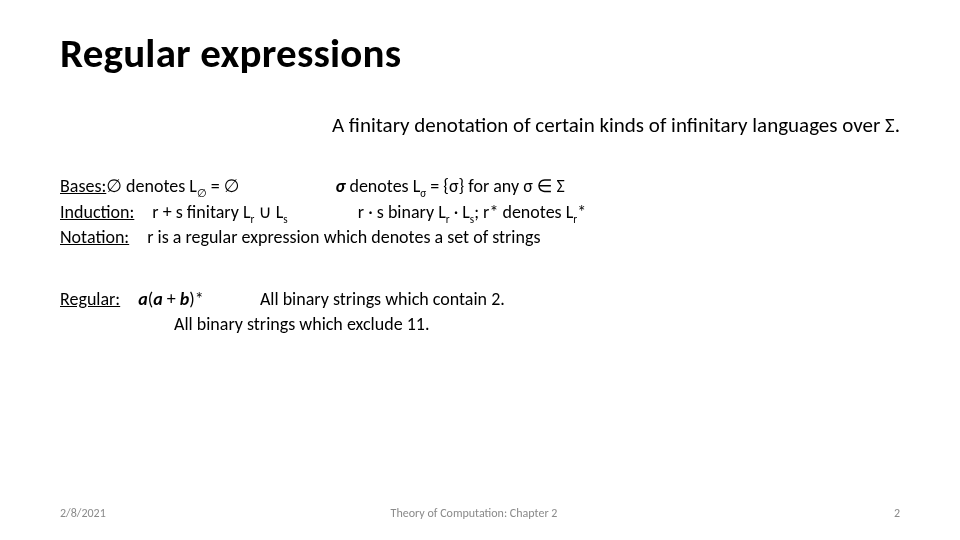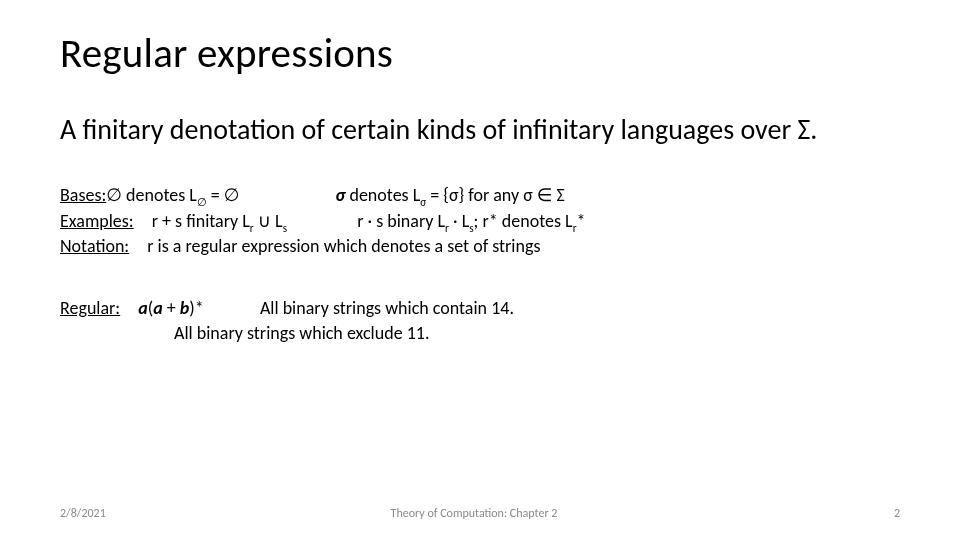--- a/index.html
+++ b/index.html
@@ -1,19 +1,19 @@
 <!DOCTYPE html>
 <html><head>
 <meta charset="utf-8">
 <style>
   * { margin: 0; padding: 0; box-sizing: border-box; }
   html, body { width: 960px; height: 540px; background: #fff; font-family: Calibri, "Segoe UI", Arial, sans-serif; color: #000; }
   .slide { width: 960px; height: 540px; position: relative; padding: 28px 60px 0 60px; }
-  .title { font-size: 41px; font-weight: 400; letter-spacing: 0.2px; margin-bottom: 34px; }
-  .subtitle { font-size: 28px; font-weight: 400; margin-bottom: 36px; }
+  .title { font-size: 41px; font-weight: 700; letter-spacing: 0.2px; margin-bottom: 34px; }
+  .subtitle { font-size: 21px; font-weight: 400; margin-bottom: 36px; text-align: right; }
   .block { font-size: 18px; line-height: 1.42; margin-bottom: 36px; }
   .row { display: block; }
   .u { text-decoration: underline; }
   .bi { font-weight: 700; font-style: italic; }
   sub { font-size: 0.62em; vertical-align: sub; line-height: 0; }
   .sym { font-family: "Segoe UI Symbol", "Arial Unicode MS", sans-serif; }
   .gap { display: inline-block; width: 88px; }
   .gap2 { display: inline-block; width: 62px; }
   .gap3 { display: inline-block; width: 48px; }
   .indent { display: inline-block; width: 114px; vertical-align: top; }
@@ -33,34 +33,34 @@
   <p class="subtitle">A finitary denotation of certain kinds of infinitary languages over Σ.</p>
 
   <div class="block">
     <div class="row">
       <span class="u">Bases:</span><span class="sym">∅</span>
       <span>denotes L</span><sub class="sym">∅</sub><span> = </span><span class="sym">∅</span>
       <span class="gap"></span>
       <span class="bi">σ</span><span> denotes L</span><sub>σ</sub><span> = {σ}  for any σ </span><span class="sym">∈</span><span> Σ</span>
     </div>
     <div class="row">
-      <span class="u">Examples:</span><span class="after-colon"></span><span>r + s finitary L</span><sub>r</sub><span> </span><span class="sym">∪</span><span> L</span><sub>s</sub>
+      <span class="u">Induction:</span><span class="after-colon"></span><span>r + s finitary L</span><sub>r</sub><span> </span><span class="sym">∪</span><span> L</span><sub>s</sub>
       <span class="gap2"></span>
       <span>r · s binary L</span><sub>r</sub><span> · L</span><sub>s</sub><span>; r* denotes L</span><sub>r</sub><span>*</span>
     </div>
     <div class="row">
       <span class="u">Notation:</span><span class="after-colon"></span><span>r is a regular expression which denotes a set of strings</span>
     </div>
   </div>
 
   <div class="block">
     <div class="row">
       <span class="u">Regular:</span><span class="after-colon"></span><span class="bi">a</span><span>(</span><span class="bi">a</span><span> + </span><span class="bi">b</span><span>)*</span>
       <span class="gap3"></span>
-      <span>All binary strings which contain 14.</span>
+      <span>All binary strings which contain 2.</span>
     </div>
     <div class="row">
       <span class="indent"></span><span>All binary strings which exclude 11.</span>
     </div>
   </div>
 
   <div class="footer">
     <span class="f-left">2/8/2021</span>
     <span class="f-center">Theory of Computation: Chapter 2</span>
     <span class="f-right">2</span>

